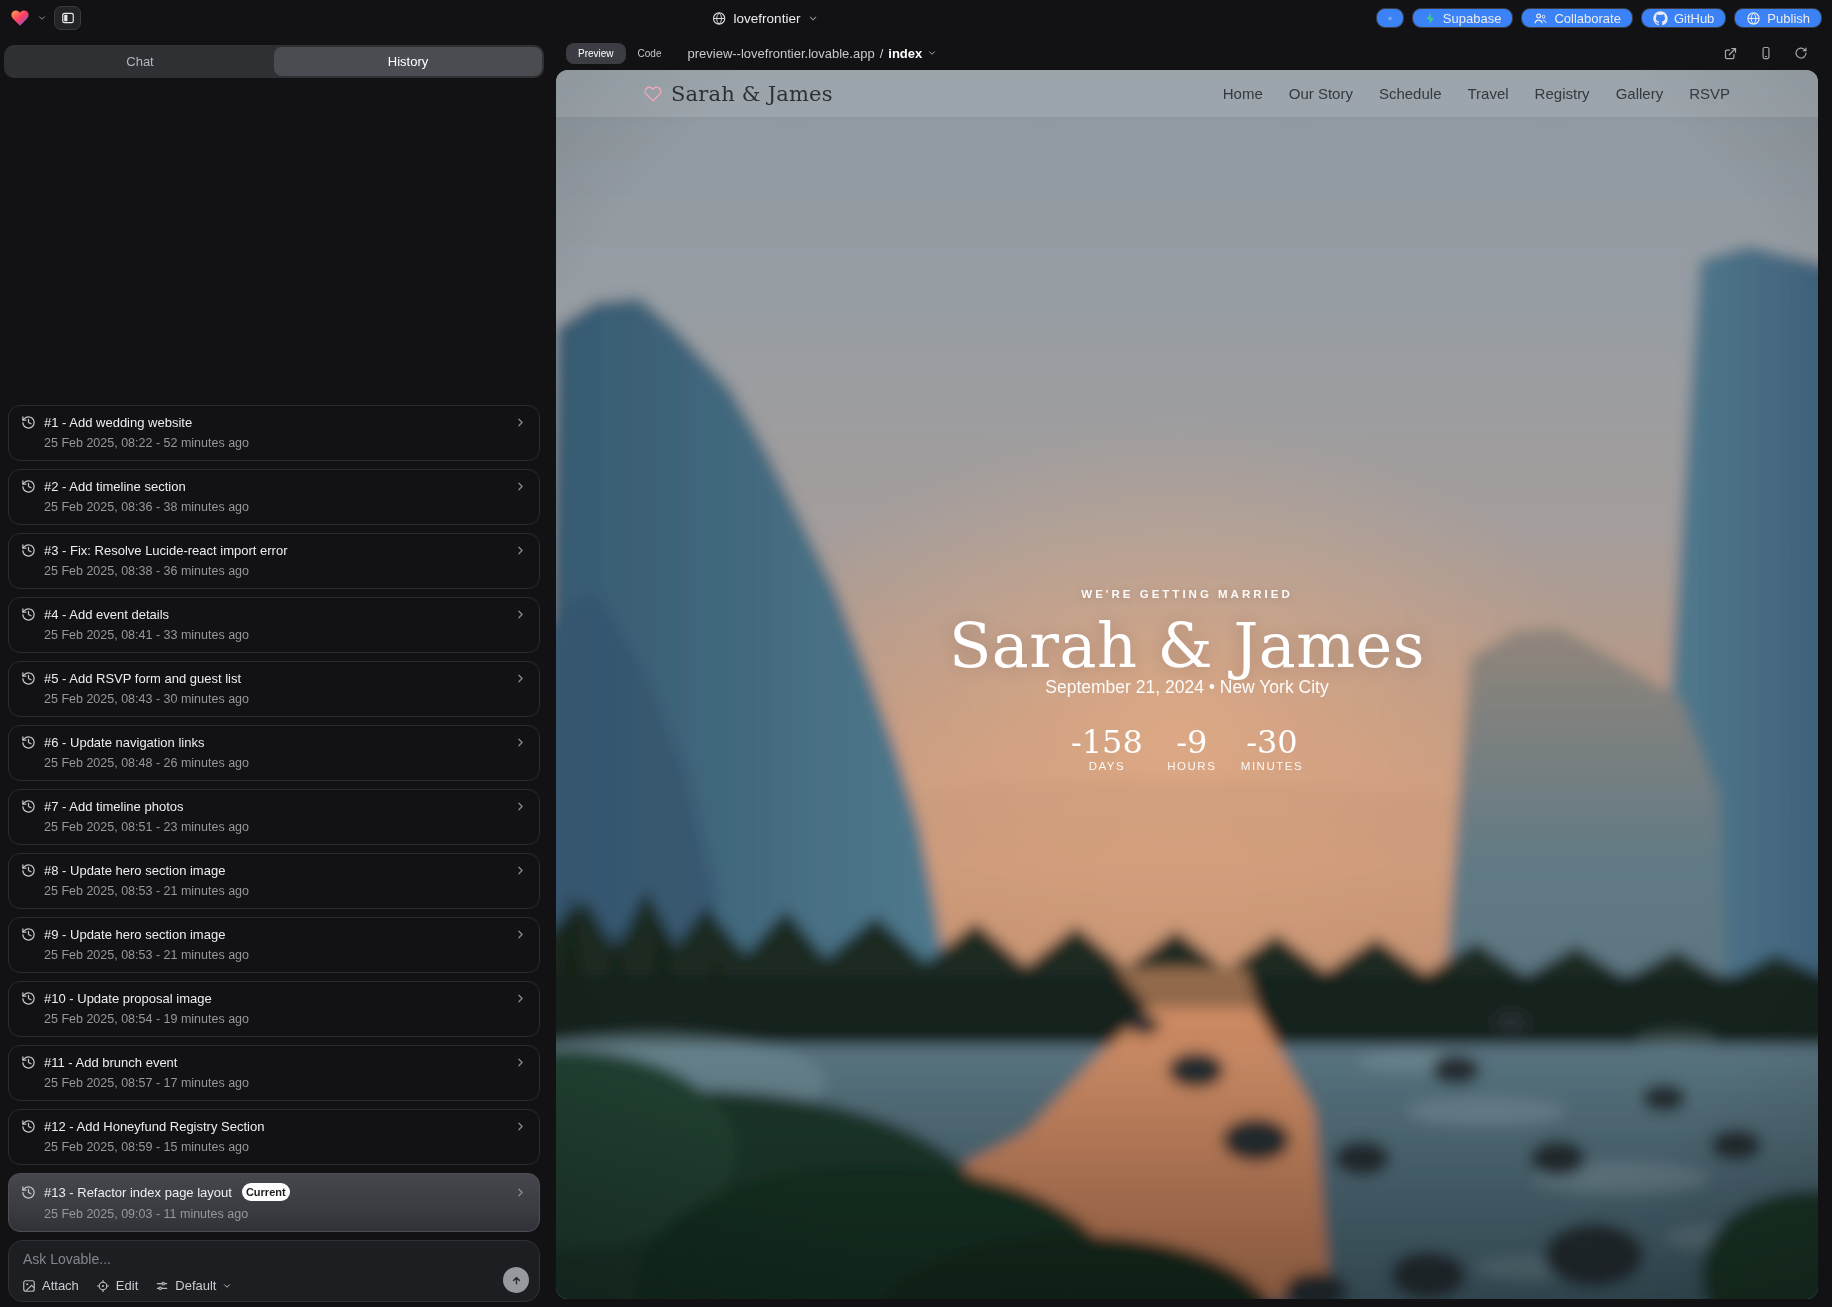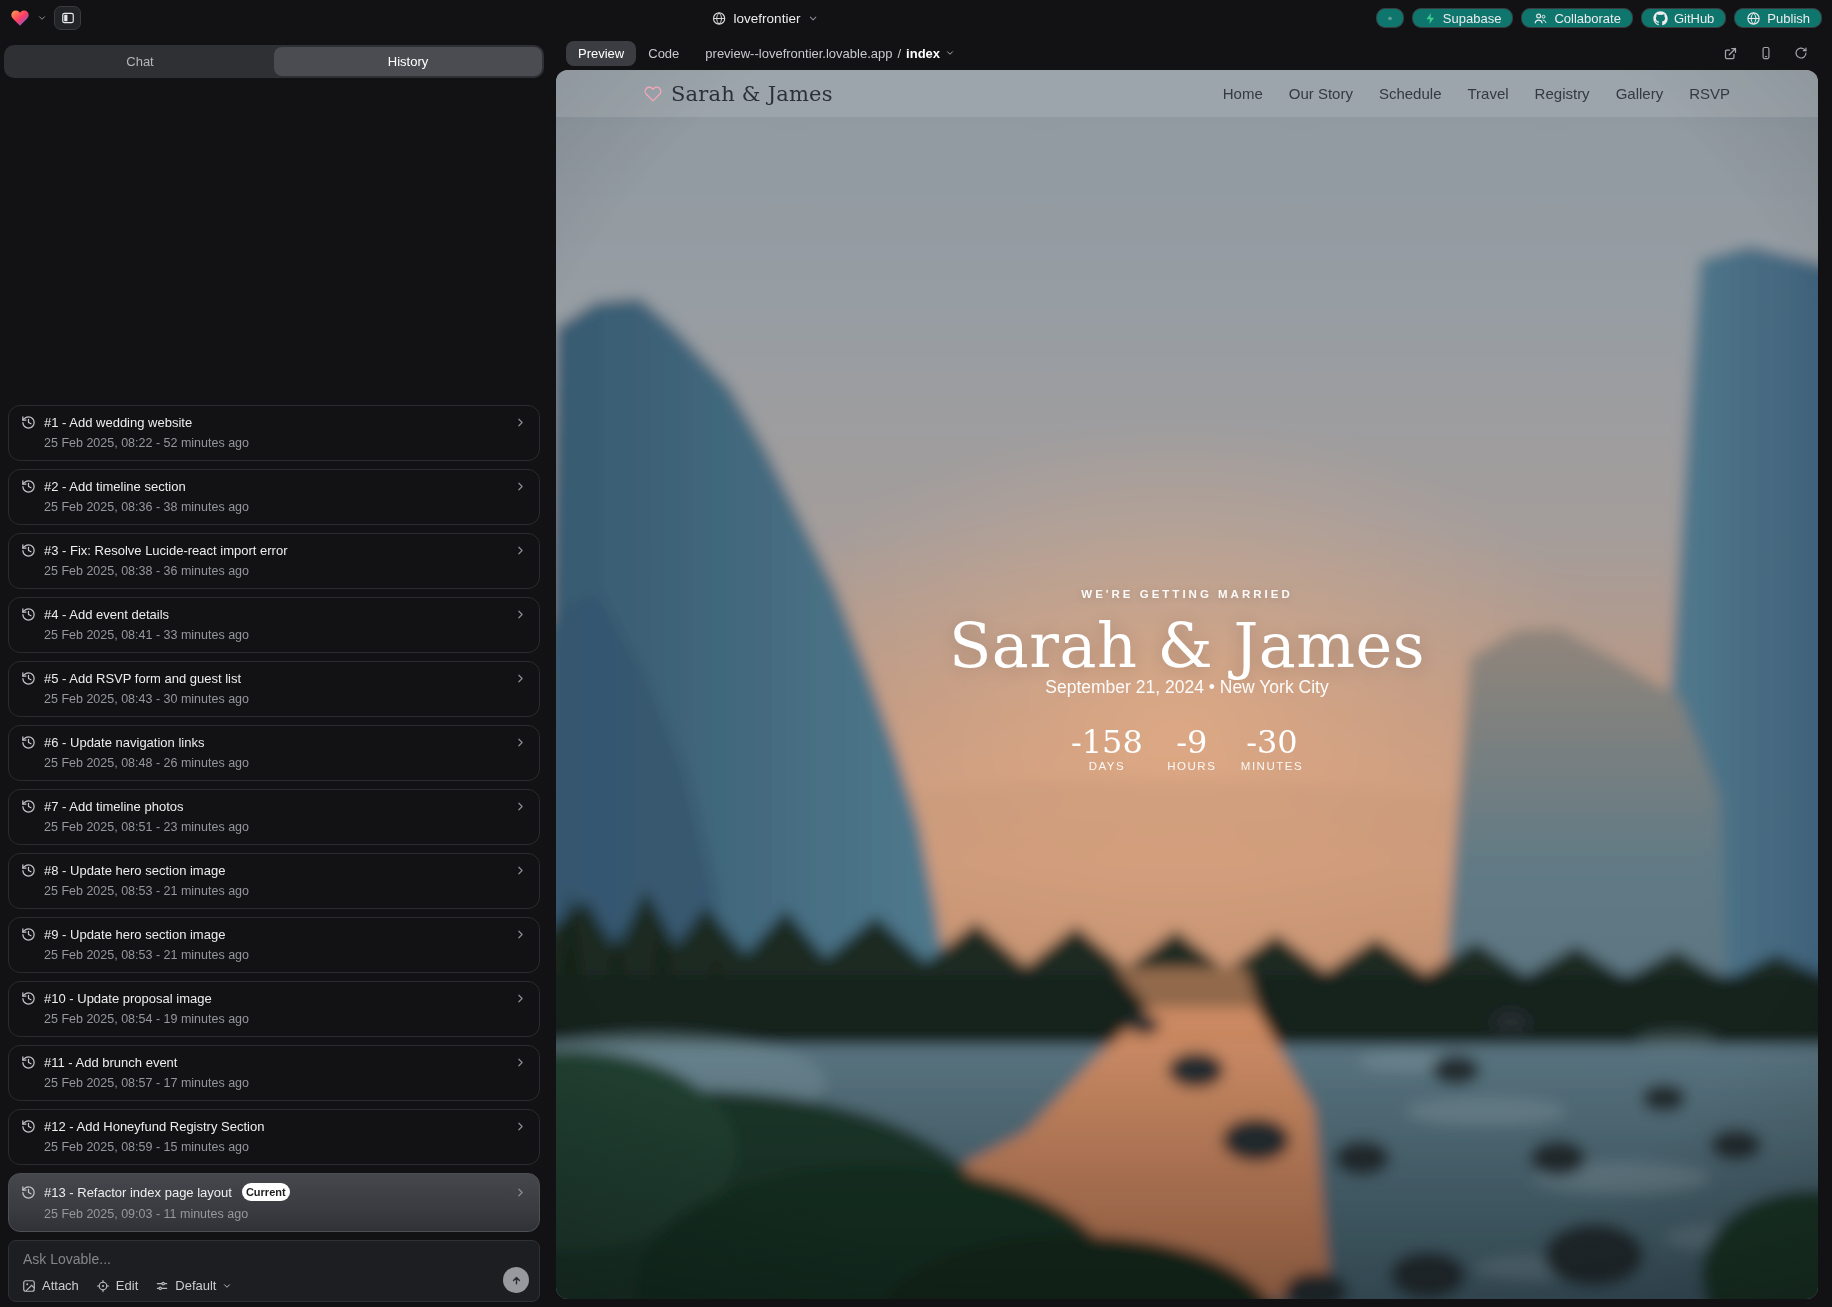--- a/index.html
+++ b/index.html
@@ -22,21 +22,21 @@
     background:#232428; border:1px solid #3a3b3f; border-radius:7px; color:#e8e9ea;
   }
   .topbar-center {
     position:absolute; left:765px; transform:translateX(-50%);
     display:flex; align-items:center; gap:7px; font-size:13.5px; color:#ececee;
   }
   .topbar-center .globe { color:#d6d7d9; }
   .topbar-right { margin-left:auto; display:flex; align-items:center; gap:8px; }
   .pill-btn {
     height:20px; display:flex; align-items:center; gap:6px; padding:7px 11px;
-    background:#0f766e; border:1px solid #3a3b3f; border-radius:9px;
+    background:#3b82f6; border:1px solid #3a3b3f; border-radius:9px;
     font-size:13px; color:#ececee;
   }
   .sq-btn { width:28px; }
 
   
   .main { display:flex; height:1271px; }
 
   
   .sidebar { width:548px; display:flex; flex-direction:column; padding:2px 8px 5px; }
   .seg {
@@ -66,37 +66,37 @@
   .htitle { font-size:13px; color:#ededef; font-weight:500; }
   .badge {
     background:var(--badge-bg,#fff); color:var(--badge-text,#1d1e20);
     font-size:11px; font-weight:700; padding:3px 4px; border-radius:999px; margin-left:2px;
   }
   .hchev { margin-left:auto; color:#8c8e93; display:flex; }
   .htime { font-size:12.5px; color:#95979c; margin:6px 0 0 23px; }
 
   .composer {
     margin-top:8px; height:62px; flex:0 0 auto; position:relative;
-    background:#1d1e21; border:1px solid #303136; border-radius:8px; padding:10px 14px;
+    background:#1d1e21; border:1px solid #303136; border-radius:15px; padding:10px 14px;
   }
   .composer-placeholder { font-size:14px; color:#84868b; }
   .composer-row {
     position:absolute; left:13px; bottom:8px; display:flex; align-items:center; gap:17px;
   }
   .composer-btn { display:flex; align-items:center; gap:6px; font-size:13px; color:#caccd0; }
   .composer-btn svg { color:#b9bbbf; }
   .send-btn {
     position:absolute; right:10px; bottom:8px; width:26px; height:26px; border-radius:50%;
     background:#97999e; display:flex; align-items:center; justify-content:center; border:none;
   }
 
   
   .preview-col { flex:1; display:flex; flex-direction:column; padding:2px 14px 8px 8px; }
   .ptoolbar { height:30px; display:flex; align-items:center; padding:0 6px 0 10px; margin-bottom:2px; }
-  .ptab { padding:5px 12px; font-size:13px; color:#c7c9cd; border-radius:8px;text-align:center; }
+  .ptab { padding:5px 12px; font-size:10px; color:#c7c9cd; border-radius:8px;text-align:center; }
   .ptab.active { background:#3b3d42; color:#fff; }
   .purl { margin-left:14px; display:flex; align-items:center; gap:5px; font-size:13px; color:#c7c9cd; }
   .purl .path { color:#fff; font-weight:600; }
   .purl .chev { color:#a7a9ae; }
   .ptoolbar-icons { margin-left:auto; display:flex; align-items:center; gap:21px; color:#a5a7ac; padding-right:4px; }
 
   .frame {
     flex:1; position:relative; border-radius:12px; overflow:hidden; background:#8f99a1;
   }
   .scene { position:absolute; inset:0; width:100%; height:100%; }

